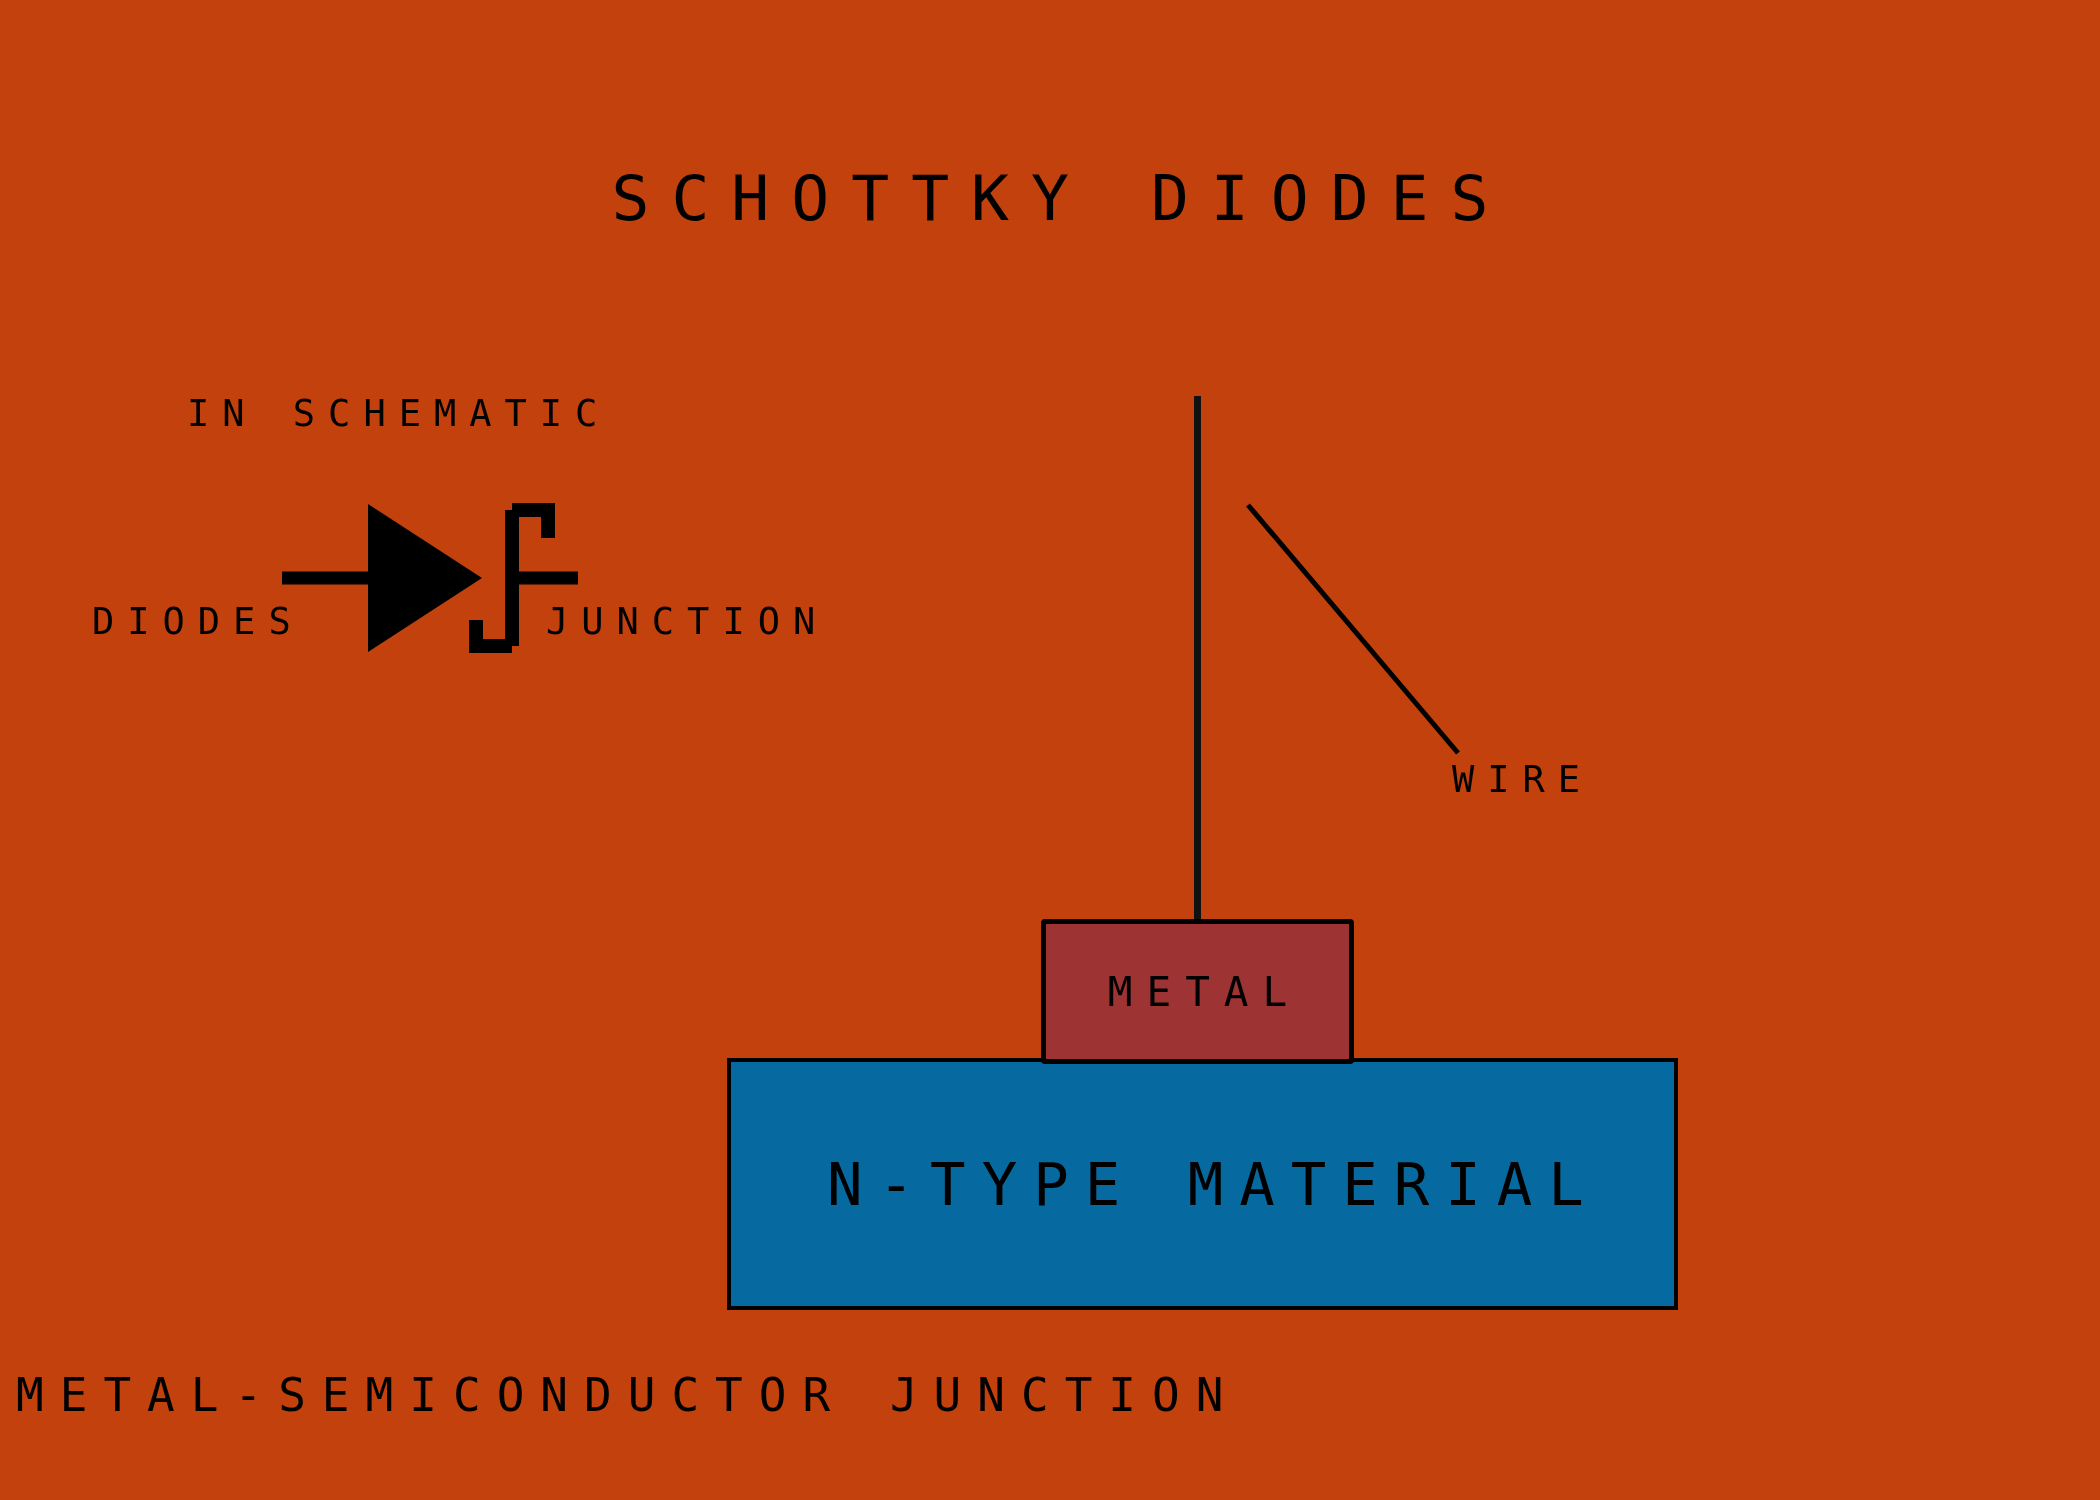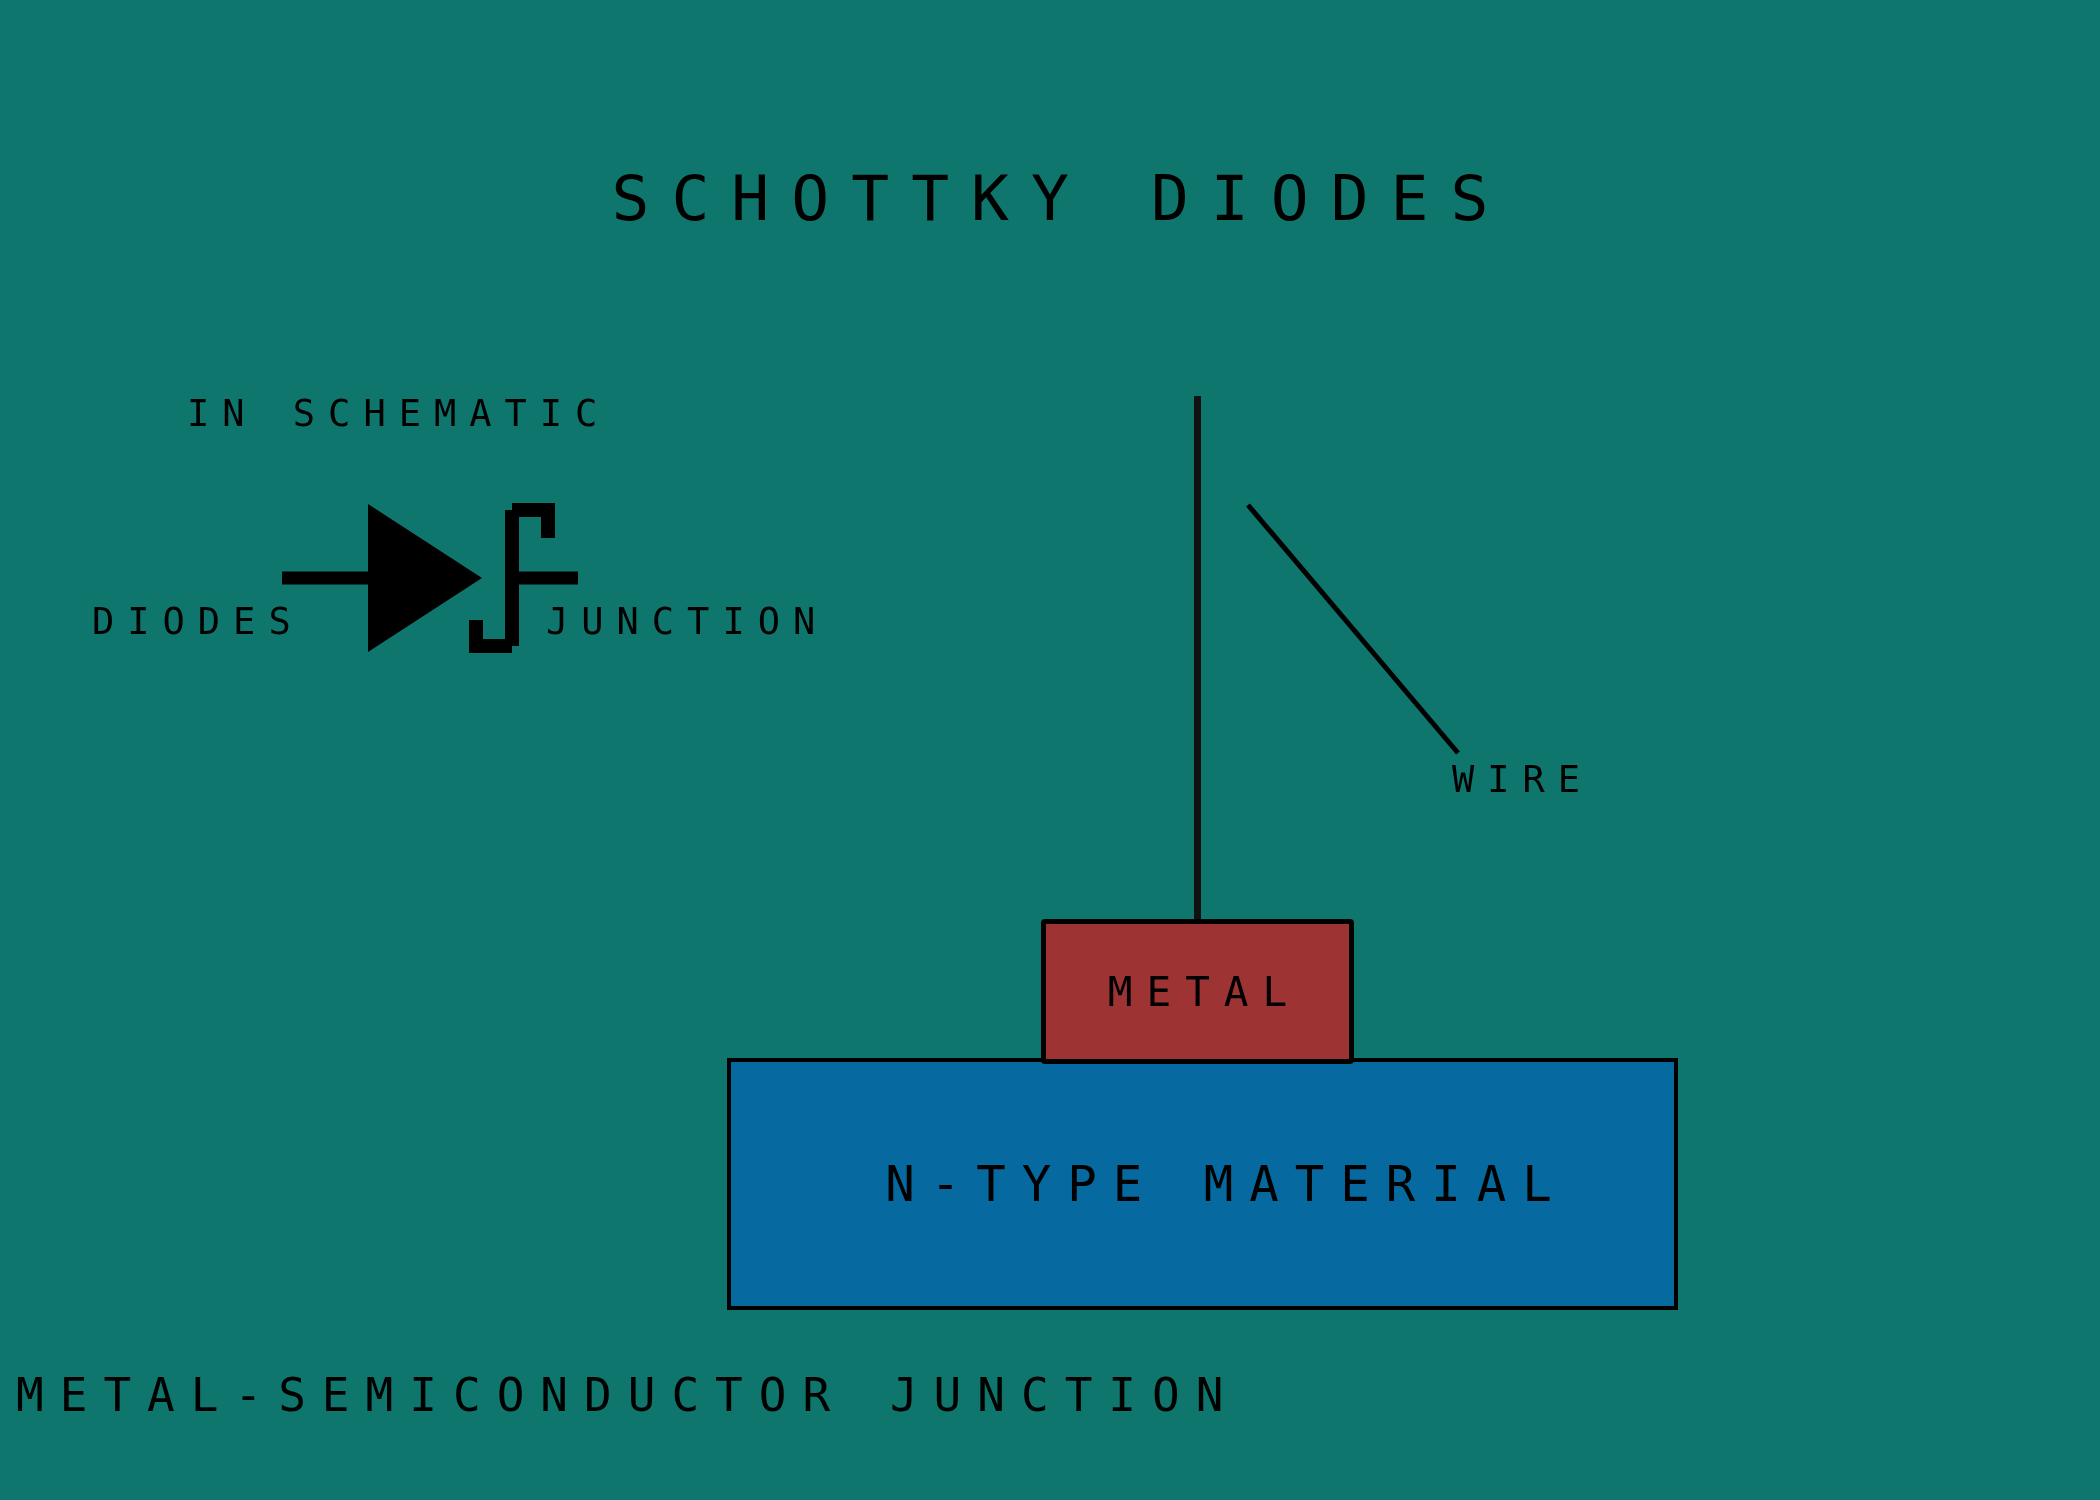--- a/index.html
+++ b/index.html
@@ -4,21 +4,21 @@
 <style>
   html, body {
     margin: 0;
     padding: 0;
     background: #ffffff;
   }
   #stage {
     position: relative;
     width: 2100px;
     height: 1500px;
-    background: #0f766e;
+    background: #c2410c;
     overflow: hidden;
     font-family: "DejaVu Sans Mono", "Liberation Mono", monospace;
     color: #000000;
   }
 
   
   .title {
     position: absolute;
     left: 0;
     top: 162px;
@@ -120,28 +120,28 @@
     top: 1058px;
     width: 951px;
     height: 252px;
     box-sizing: border-box;
     background: #06699F;
     border: 4px solid #000000;
     z-index: 2;
   }
   .ntype-label {
     position: absolute;
-    left: 16px;
+    left: 3px;
     top: 0;
     width: 100%;
     height: 100%;
     display: flex;
     align-items: center;
     justify-content: center;
-    font-size: 49px;
+    font-size: 59px;
     letter-spacing: 16px;
     text-indent: 16px;
     white-space: pre;
     color: #000;
   }
 
   .caption {
     position: absolute;
     left: 0;
     top: 1368px;

